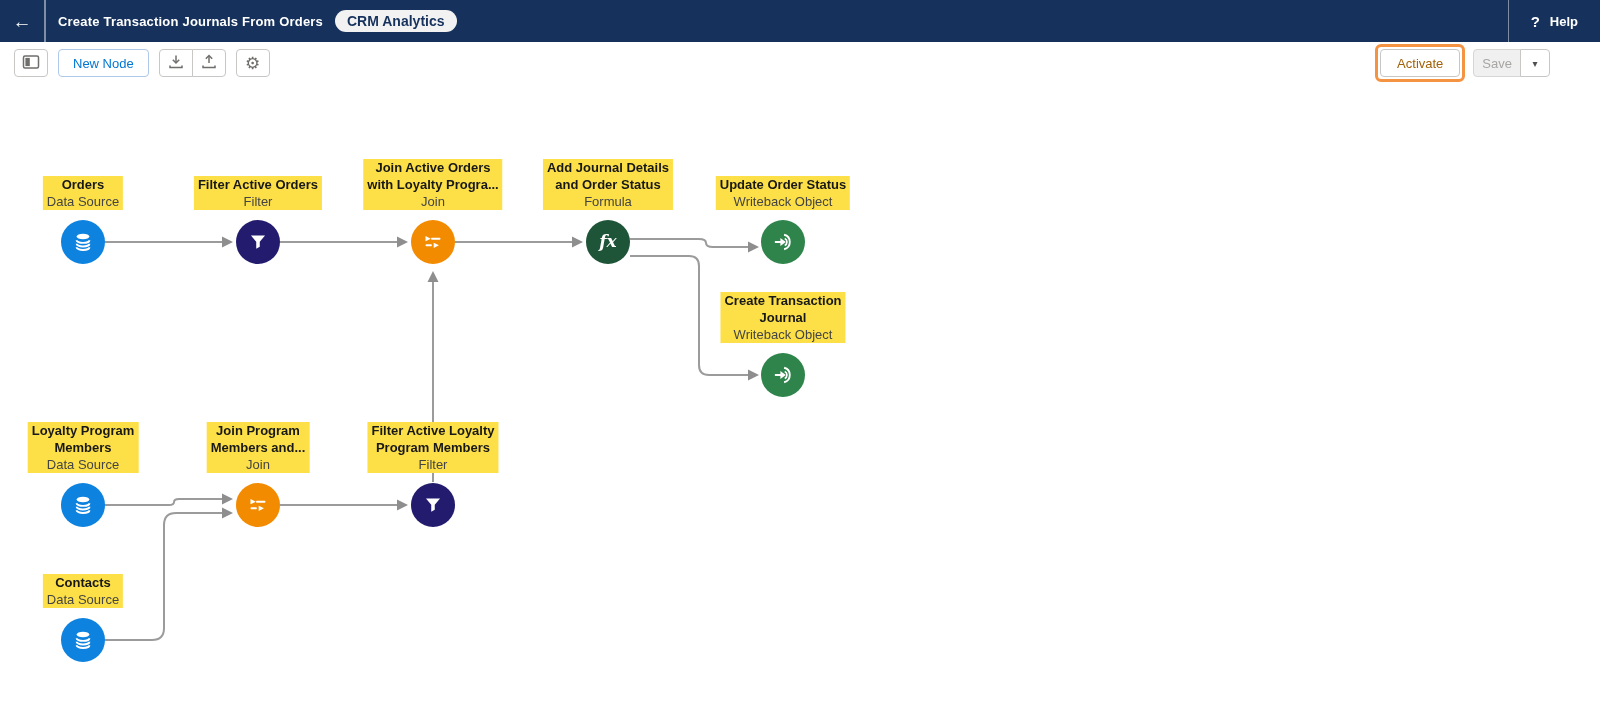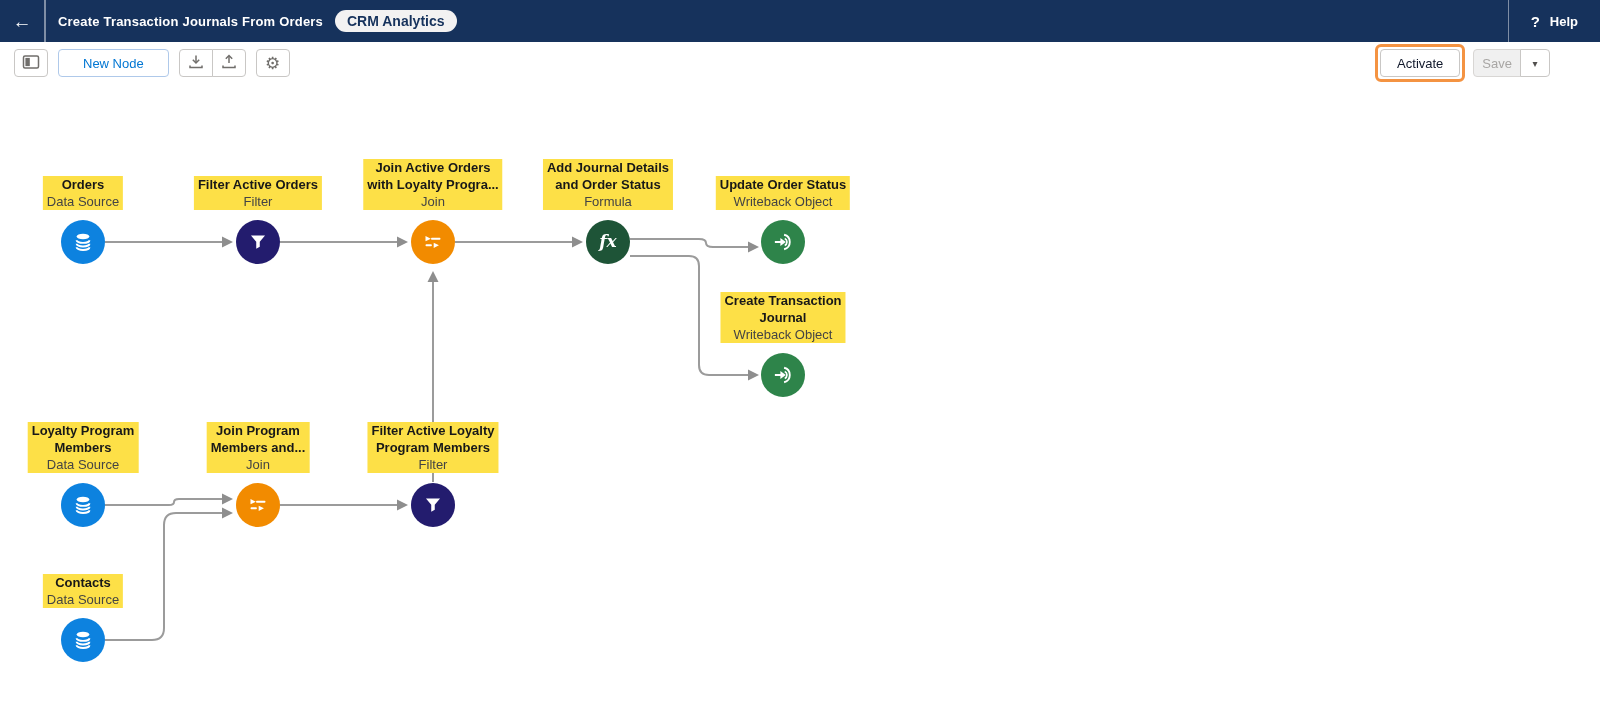--- a/index.html
+++ b/index.html
@@ -35,34 +35,34 @@
     position:absolute; top:42px; left:0; right:0; height:42px; background:#fff;
     display:flex; align-items:center; padding:0 50px 0 14px;
   }
   .btn {
     height:28px; background:#fff; border:1px solid #C9C7C5; border-radius:4px;
     display:inline-flex; align-items:center; justify-content:center;
     font-size:13px; cursor:pointer; color:#706E6B;
   }
   .btn-icon { width:34px; }
   .btn-newnode {
-    color:#0176D3; font-weight:400; padding:0 24px; margin-left:10px;
+    color:#0176D3; font-weight:400; padding:0 14px; margin-left:10px;
     border-color:#AFC9EA;
   }
   .btn-group { display:inline-flex; margin-left:10px; }
   .btn-group .btn { border-radius:0; margin-left:-1px; }
   .btn-group .btn:first-child { border-radius:4px 0 0 4px; margin-left:0; }
   .btn-group .btn:last-child { border-radius:0 4px 4px 0; }
   .btn-gear { margin-left:10px; font-size:17px; line-height:1; }
   .tb-spacer { flex:1; }
   .highlight-box {
     border:3px solid #F49342; border-radius:6px; padding:2px; margin-right:8px;
     display:inline-flex;
   }
-  .btn-activate { color:#0f172a; padding:0 16px; }
+  .btn-activate { color:#a16207; padding:0 16px; }
   .save-group { display:inline-flex; }
   .btn-save {
     background:#F0F0F0; color:#A8A6A4; border-color:#D8D6D4;
     border-radius:4px 0 0 4px; padding:0 8px; cursor:default;
   }
   .btn-savemenu { width:30px; border-radius:0 4px 4px 0; margin-left:-1px; font-size:10px; color:#514F4D; }
   
   .canvas { position:absolute; top:84px; left:0; width:1600px; height:642px; background:#fff; }
   .canvas svg.edges { position:absolute; top:0; left:0; }
   .node-circle {

